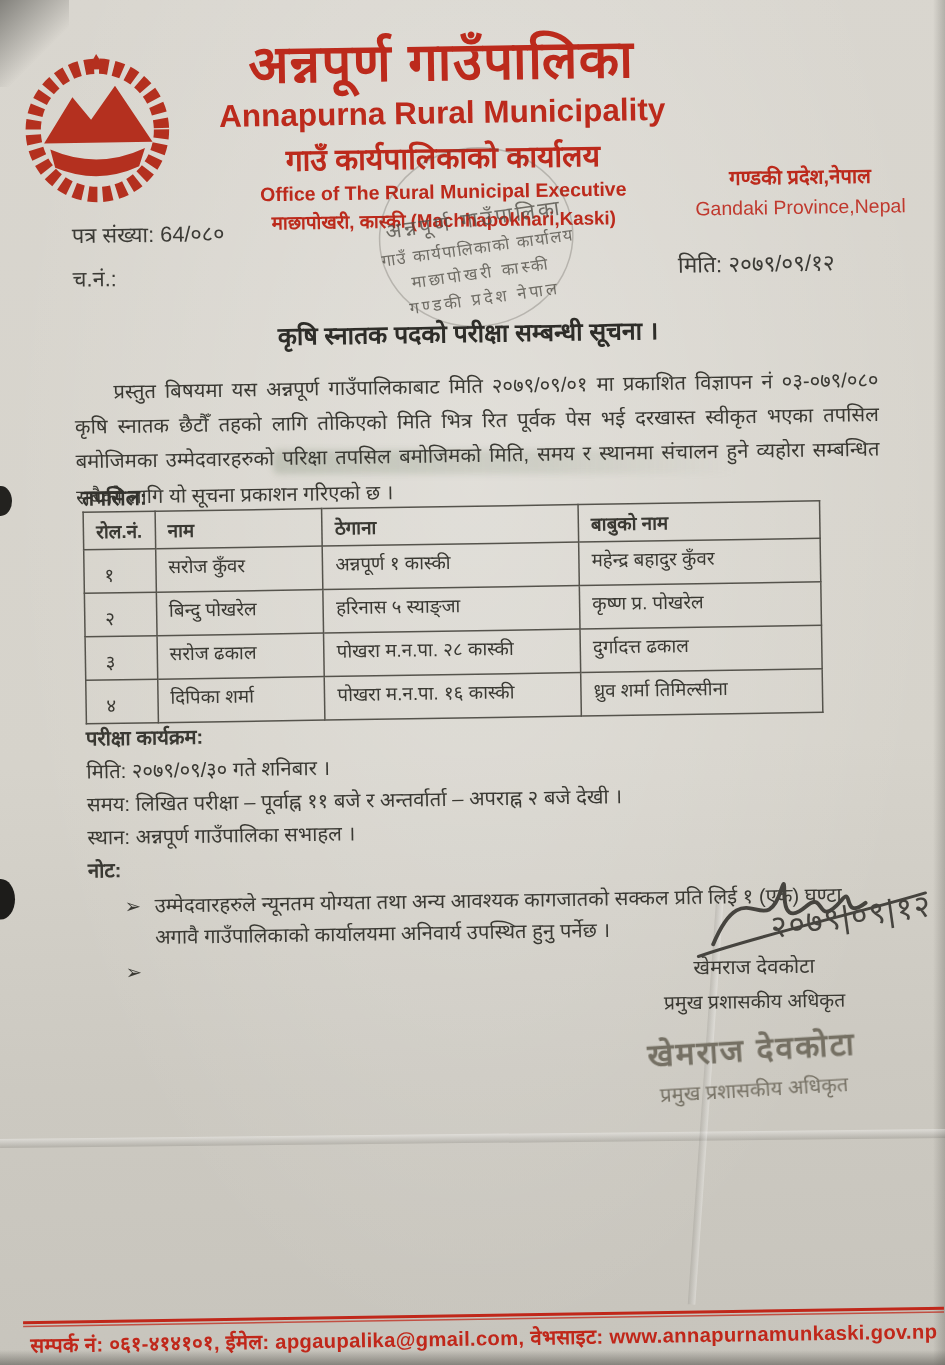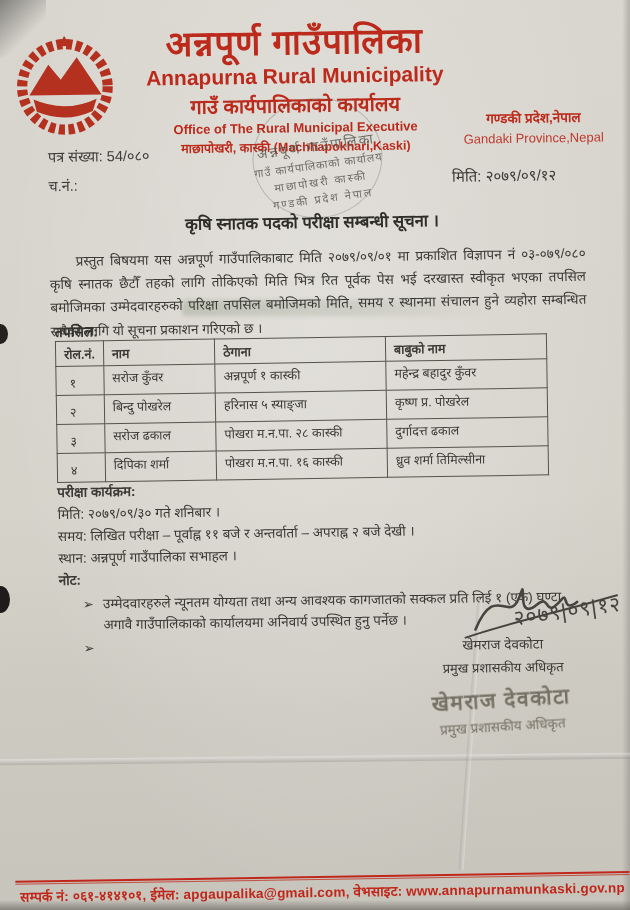--- a/index.html
+++ b/index.html
@@ -130,21 +130,21 @@
   </div>
 
   <div class="province">
     <div class="p-np">गण्डकी प्रदेश,नेपाल</div>
     <div class="p-en">Gandaki Province,Nepal</div>
   </div>
 
   <div class="meta-left">
     <div class="row">
       <span>पत्र संख्या:</span>
-      <span>54/०८०</span>
+      <span>64/०८०</span>
     </div>
     <div class="row">
       <span>च.नं.:</span>
     </div>
   </div>
 
   <div class="meta-date">
     <span>मिति:</span>
     <span>२०७९/०९/१२</span>
   </div>

